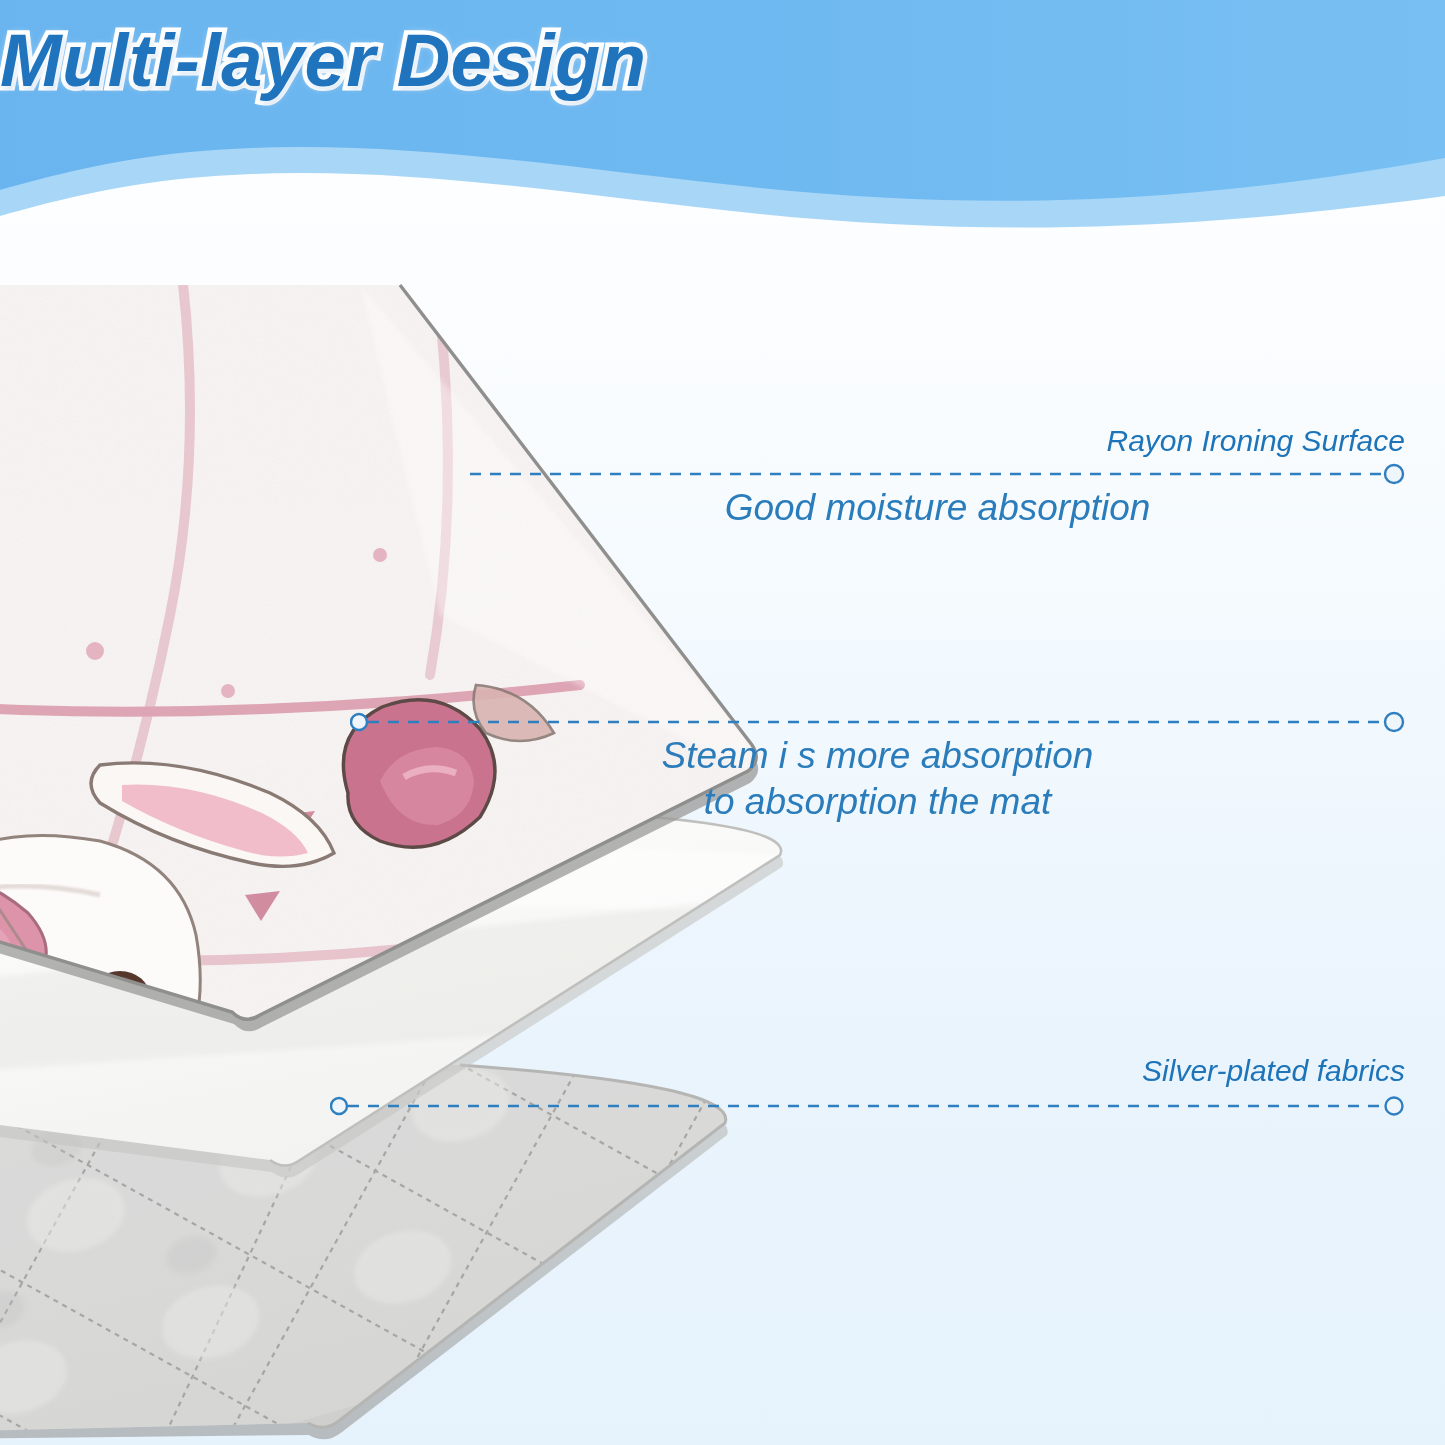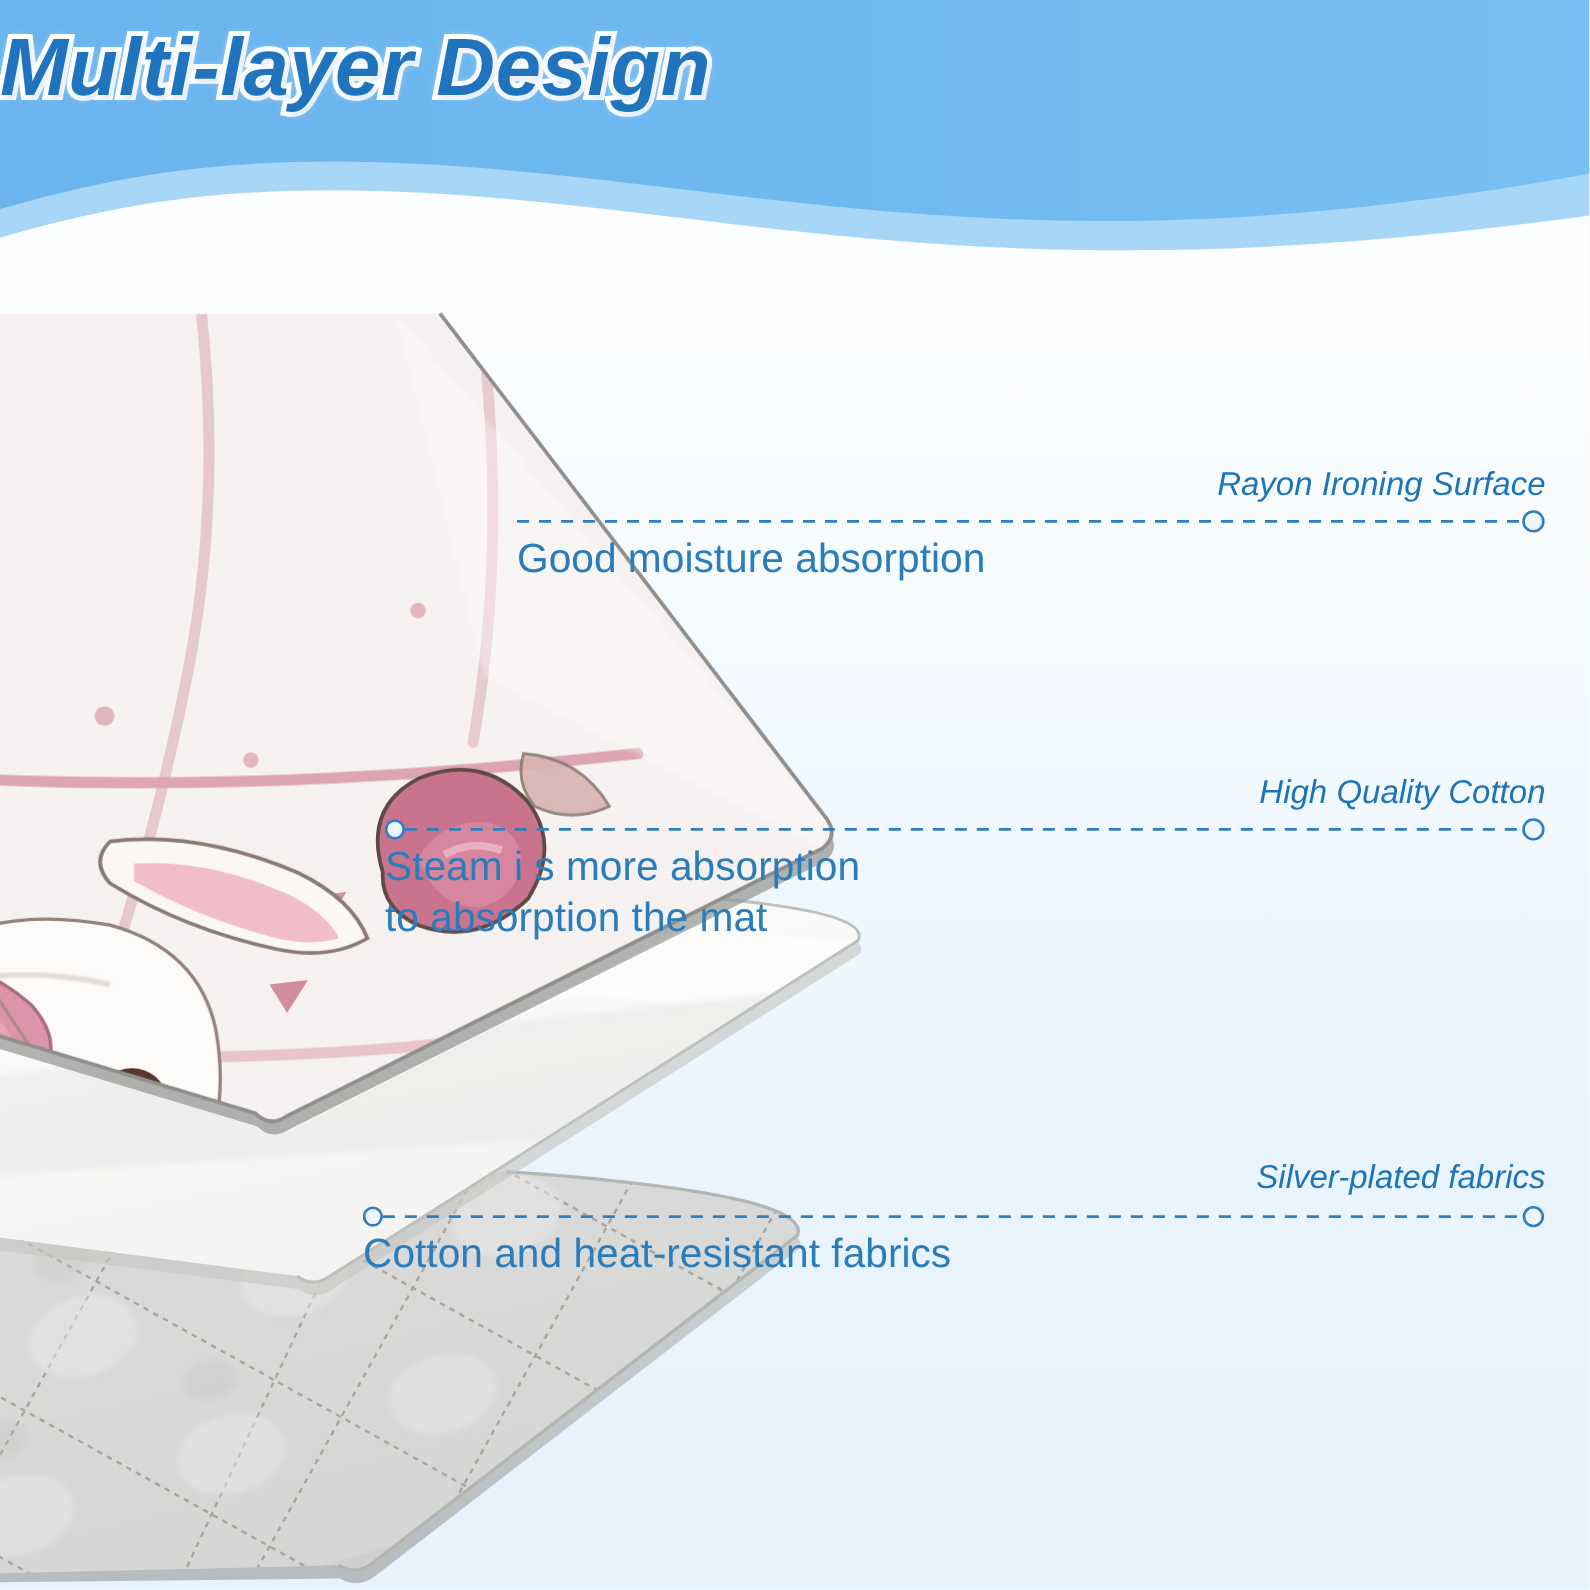--- a/index.html
+++ b/index.html
@@ -32,22 +32,22 @@
   
   #product{position:absolute;left:-260px;top:255px;width:1120px;height:1190px;z-index:3;}
 
   
   .callout{position:absolute;z-index:7;}
   .c-title{
     font-size:30px;font-style:italic;color:#1d74b8;
     text-align:right;white-space:nowrap;line-height:1.08;
   }
   .c-sub{
-    font-size:37px;color:#2b7cba;
-    text-align:left;line-height:1.24;
+    font-size:37px;font-style:italic;color:#2b7cba;
+    text-align:center;line-height:1.24;
   }
   .c-sub div{white-space:nowrap;}
   .dash-wrap{position:relative;height:22px;}
   .dash-wrap svg{position:absolute;left:0;top:0;}
 
   #callout-1{left:470px;top:425px;width:935px;}
   #callout-1 .dash-wrap{margin-top:6px;}
   #callout-2{left:350px;top:705px;width:1055px;}
   #callout-2 .dash-wrap{margin-top:6px;}
   #callout-3{left:330px;top:1055px;width:1075px;}
@@ -336,21 +336,20 @@
         <line x1="0" y1="11" x2="920" y2="11" stroke="#2f7fc0" stroke-width="2.6" stroke-dasharray="11 9"></line>
         <circle cx="924" cy="11" r="9" fill="#eef6fc" stroke="#2f7fc0" stroke-width="2.4"></circle>
       </svg>
     </div>
     <div class="c-sub">
       <div>Good moisture absorption</div>
     </div>
   </div>
 
   <div class="callout" id="callout-2">
-    <div class="c-title">High Quality Cotton</div>
     <div class="dash-wrap">
       <svg width="1055" height="22" viewBox="0 0 1055 22">
         <circle cx="9" cy="11" r="8" fill="#eef6fc" stroke="#2f7fc0" stroke-width="2.4"></circle>
         <line x1="18" y1="11" x2="1038" y2="11" stroke="#2f7fc0" stroke-width="2.6" stroke-dasharray="11 9"></line>
         <circle cx="1044" cy="11" r="9" fill="#eef6fc" stroke="#2f7fc0" stroke-width="2.4"></circle>
       </svg>
     </div>
     <div class="c-sub">
       <div>Steam i s more absorption</div>
       <div>to absorption the mat</div>
@@ -360,17 +359,16 @@
   <div class="callout" id="callout-3">
     <div class="c-title">Silver-plated fabrics</div>
     <div class="dash-wrap">
       <svg width="1075" height="22" viewBox="0 0 1075 22">
         <circle cx="9" cy="11" r="8" fill="#eef6fc" stroke="#2f7fc0" stroke-width="2.4"></circle>
         <line x1="18" y1="11" x2="1058" y2="11" stroke="#2f7fc0" stroke-width="2.6" stroke-dasharray="11 9"></line>
         <circle cx="1064" cy="11" r="8.5" fill="#eef6fc" stroke="#2f7fc0" stroke-width="2.4"></circle>
       </svg>
     </div>
     <div class="c-sub">
-      <div>Cotton and heat-resistant fabrics</div>
     </div>
   </div>
 
 </div>
 
 </body></html>

